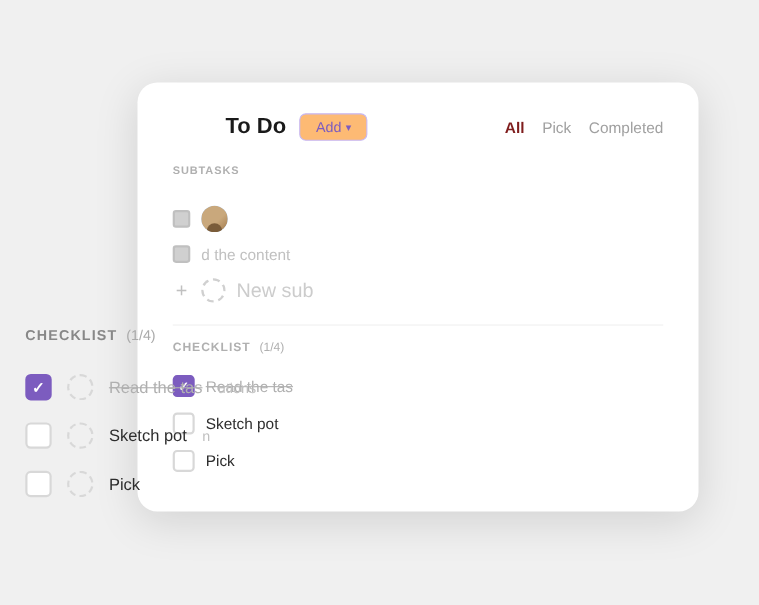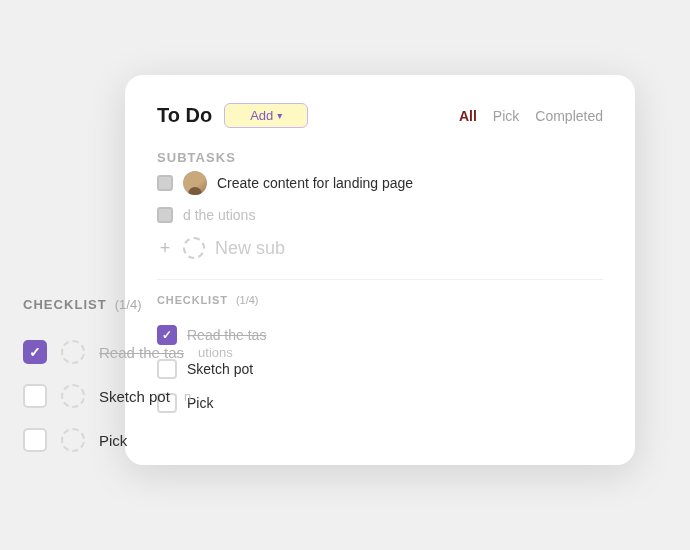--- a/index.html
+++ b/index.html
@@ -37,42 +37,43 @@
     .card-inner {
       padding: 28px 32px 20px 32px;
     }
 
     
     .header-row {
       display: flex;
       align-items: center;
       justify-content: space-between;
       margin-bottom: 22px;
+      margin-left: 48px;
     }
 
     .header-left {
       display: flex;
       align-items: center;
       gap: 12px;
     }
 
     .page-title {
       font-size: 20px;
       font-weight: 600;
       color: #1a1a1a;
     }
 
     .add-button {
       display: flex;
       align-items: center;
       gap: 4px;
-      background: #fef9c3;
+      background: #fdba74;
       border: 1.5px solid #c7b8f5;
       border-radius: 6px;
-      padding: 4px 25px;
+      padding: 4px 14px;
       font-size: 13px;
       color: #7c5cbf;
       font-weight: 500;
       cursor: pointer;
     }
 
     .add-button .chevron {
       font-size: 10px;
       color: #7c5cbf;
     }
@@ -90,26 +91,26 @@
       font-weight: 400;
     }
 
     .filter-tab.active {
       color: #7f1d1d;
       font-weight: 600;
     }
 
     
     .section-label {
-      font-size: 13px;
+      font-size: 10px;
       font-weight: 600;
       color: #b0b0b0;
       letter-spacing: 0.08em;
       text-transform: uppercase;
-      margin-bottom: 0;
+      margin-bottom: 20px;
     }
 
     
     .subtask-row {
       display: flex;
       align-items: center;
       gap: 10px;
       padding: 6px 0;
     }
 
@@ -387,26 +388,25 @@
         </div>
       </div>
 
       <div class="section-label">SUBTASKS</div>
 
       <div class="subtask-row">
         <div class="checkbox-square"></div>
         <div class="avatar">
           <div class="avatar-face"></div>
         </div>
-        <span class="subtask-text">Create content for landing page</span>
       </div>
 
       <div class="subtask-row">
         <div class="checkbox-square"></div>
-        <span class="subtask-text-faded">d the utions</span>
+        <span class="subtask-text-faded">d the content</span>
       </div>
 
       <div class="new-sub-row">
         <span class="plus-icon">+</span>
         <div class="dashed-circle"></div>
         <span class="new-sub-text">New sub</span>
       </div>
 
       <div class="divider"></div>
 

